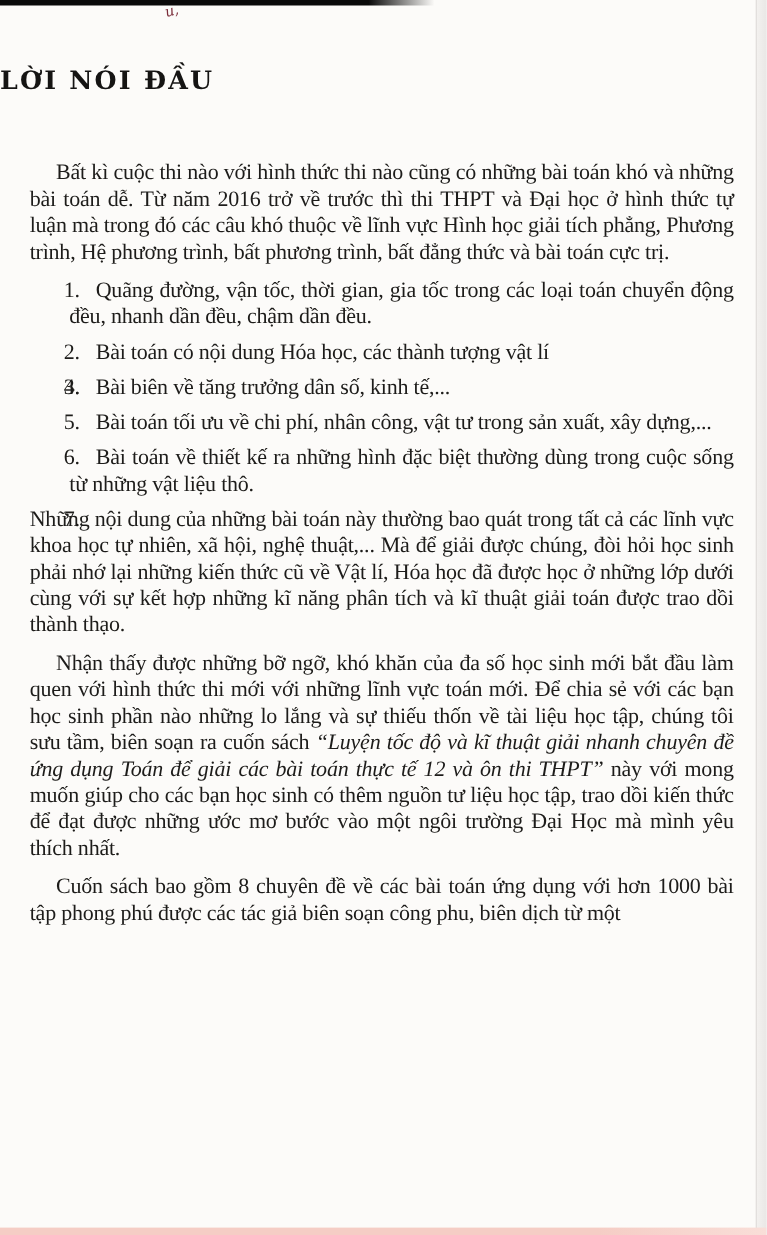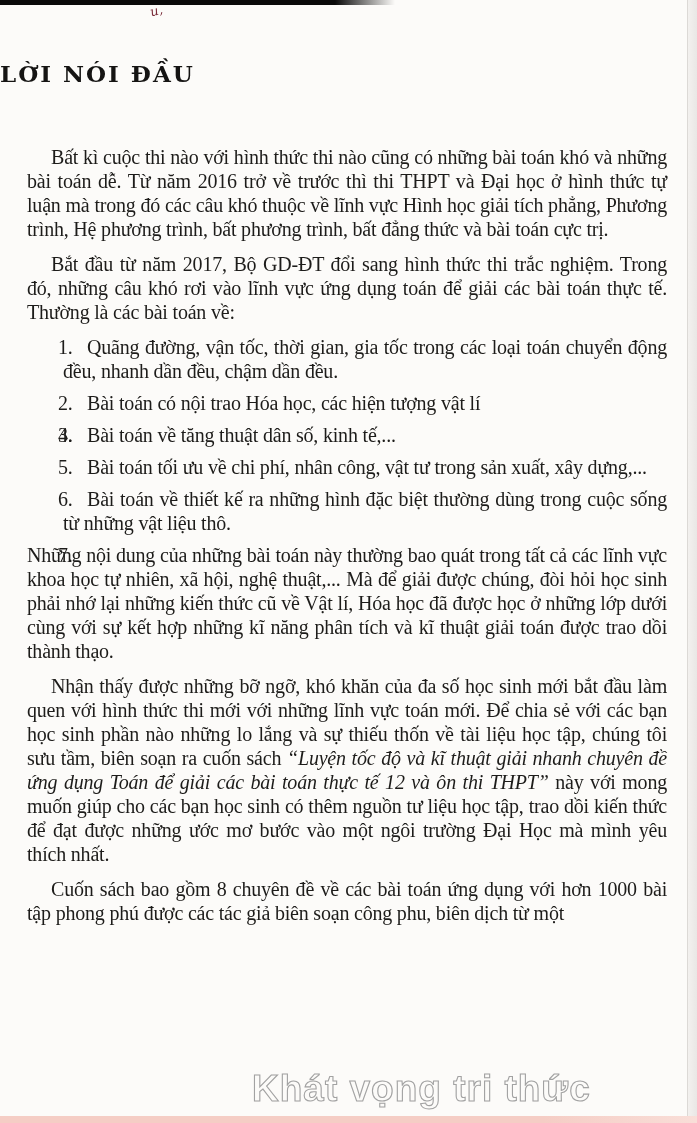--- a/index.html
+++ b/index.html
@@ -93,37 +93,36 @@
   <div class="edge-bottom"></div>
 
   <div class="pen-mark">u,</div>
 
   <h1 class="title">LỜI NÓI ĐẦU</h1>
 
   <div class="content">
 
     <p class="para indent">Bất kì cuộc thi nào với hình thức thi nào cũng có những bài toán khó và những bài toán dễ. Từ năm 2016 trở về trước thì thi THPT và Đại học ở hình thức tự luận mà trong đó các câu khó thuộc về lĩnh vực Hình học giải tích phẳng, Phương trình, Hệ phương trình, bất phương trình, bất đẳng thức và bài toán cực trị.</p>
 
-    <p class="para indent">Bắt đầu từ năm 2017, Bộ GD-ĐT đổi sang hình thức thi trắc nghiệm. Trong đó, những câu khó rơi vào lĩnh vực ứng dụng toán để giải các bài toán thực tế. Thường là các bài toán về:</p>
 
     <ol class="topic-list">
       <li class="topic-item">
         <span class="num">1.</span>
         <span class="txt">Quãng đường, vận tốc, thời gian, gia tốc trong các loại toán chuyển động đều, nhanh dần đều, chậm dần đều.</span>
       </li>
       <li class="topic-item">
         <span class="num">2.</span>
-        <span class="txt">Bài toán có nội trao Hóa học, các hiện tượng vật lí</span>
+        <span class="txt">Bài toán có nội dung Hóa học, các thành tượng vật lí</span>
       </li>
       <li class="topic-item">
         <span class="num">3.</span>
       </li>
       <li class="topic-item">
         <span class="num">4.</span>
-        <span class="txt">Bài toán về tăng thuật dân số, kinh tế,...</span>
+        <span class="txt">Bài biên về tăng trưởng dân số, kinh tế,...</span>
       </li>
       <li class="topic-item">
         <span class="num">5.</span>
         <span class="txt">Bài toán tối ưu về chi phí, nhân công, vật tư trong sản xuất, xây dựng,...</span>
       </li>
       <li class="topic-item">
         <span class="num">6.</span>
         <span class="txt">Bài toán về thiết kế ra những hình đặc biệt thường dùng trong cuộc sống từ những vật liệu thô.</span>
       </li>
       <li class="topic-item">
@@ -133,16 +132,15 @@
 
     <p class="para">Những nội dung của những bài toán này thường bao quát trong tất cả các lĩnh vực khoa học tự nhiên, xã hội, nghệ thuật,... Mà để giải được chúng, đòi hỏi học sinh phải nhớ lại những kiến thức cũ về Vật lí, Hóa học đã được học ở những lớp dưới cùng với sự kết hợp những kĩ năng phân tích và kĩ thuật giải toán được trao dồi thành thạo.</p>
 
     <p class="para indent"><span>Nhận thấy được những bỡ ngỡ, khó khăn của đa số học sinh mới bắt đầu làm quen với hình thức thi mới với những lĩnh vực toán mới. Để chia sẻ với các bạn học sinh phần nào những lo lắng và sự thiếu thốn về tài liệu học tập, chúng tôi sưu tầm, biên soạn ra cuốn sách </span><em class="book-title">“Luyện tốc độ và kĩ thuật giải nhanh chuyên đề ứng dụng Toán để giải các bài toán thực tế 12 và ôn thi THPT”</em><span> này với mong muốn giúp cho các bạn học sinh có thêm nguồn tư liệu học tập, trao dồi kiến thức để đạt được những ước mơ bước vào một ngôi trường Đại Học mà mình yêu thích nhất.</span></p>
 
     <p class="para indent">Cuốn sách bao gồm 8 chuyên đề về các bài toán ứng dụng với hơn 1000 bài tập phong phú được các tác giả biên soạn công phu, biên dịch từ một</p>
 
   </div>
 
   <div class="watermark">
-    <div class="wm-tagline">Khát vọng tri thức</div>
   </div>
 
 </div>
 
 </body></html>

